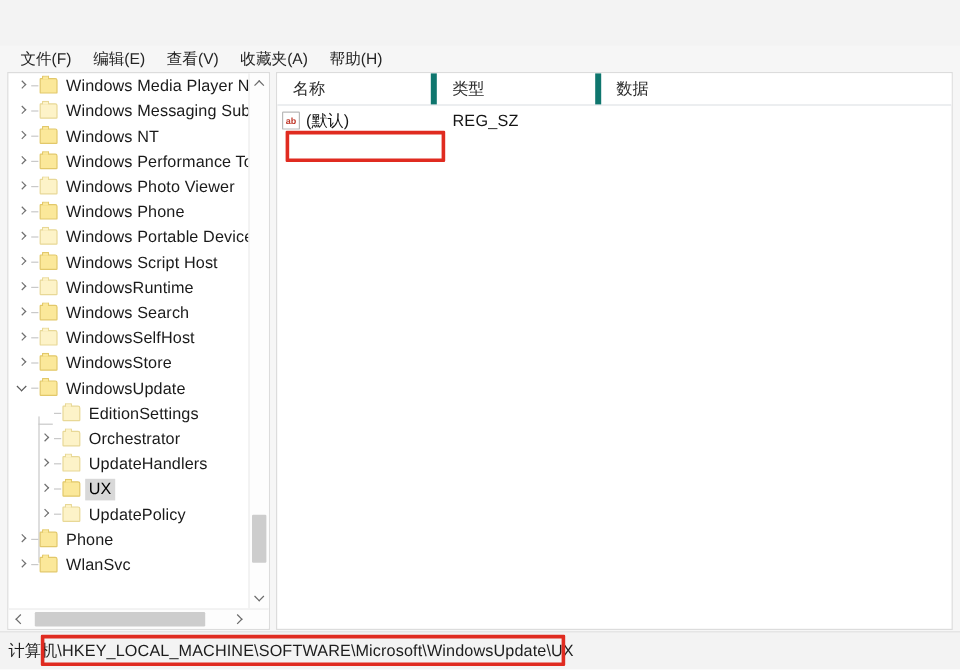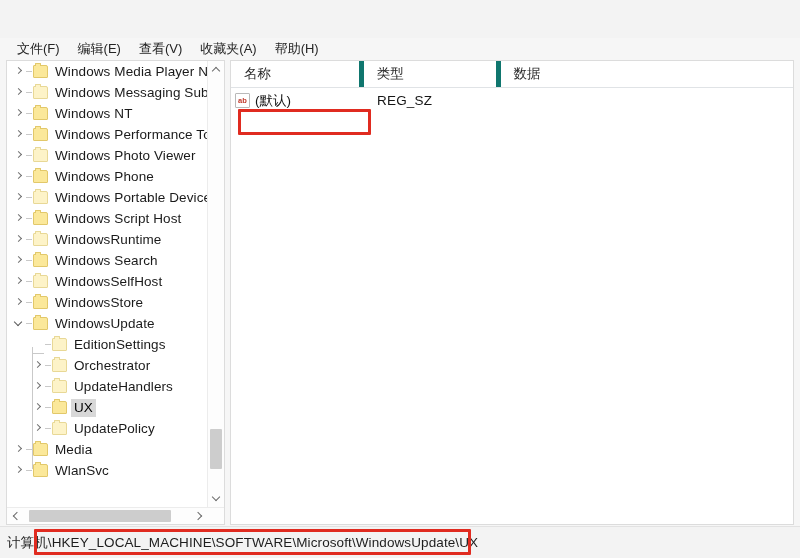--- a/index.html
+++ b/index.html
@@ -509,21 +509,21 @@
           <span class="chev right"></span>
             <span class="dashline"></span>
             <span class="folder pale"></span>
             <span class="label">UpdatePolicy</span>
         </div>
 
         <div class="tree-row" style="padding-left:6px">
           <span class="chev right"></span>
             <span class="dashline"></span>
             <span class="folder"></span>
-            <span class="label">Media</span>
+            <span class="label">Phone</span>
         </div>
         <div class="tree-row" style="padding-left:6px">
           <span class="chev right"></span>
             <span class="dashline"></span>
             <span class="folder"></span>
             <span class="label">WlanSvc</span>
         </div>
       </div>
 
       <div class="vscroll">

